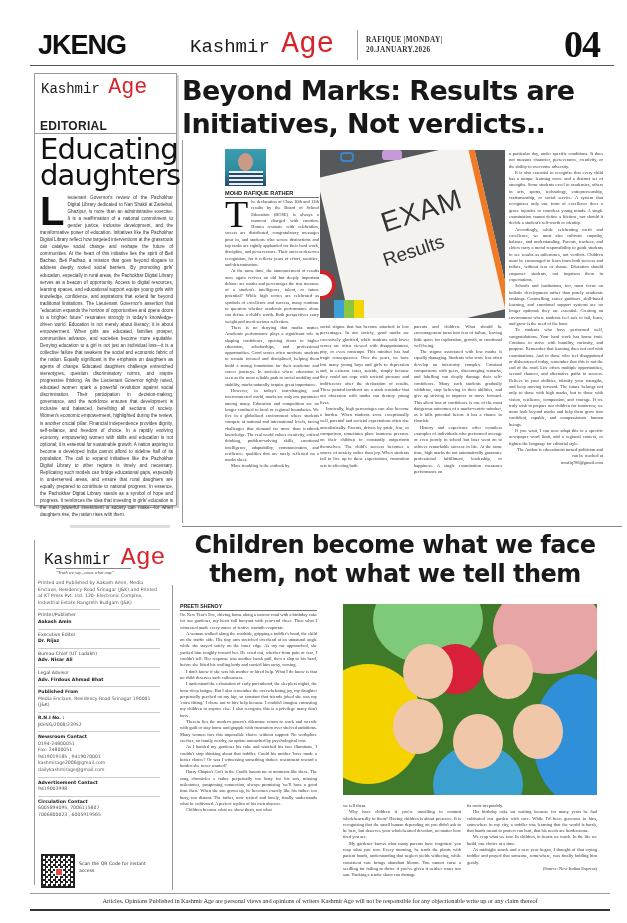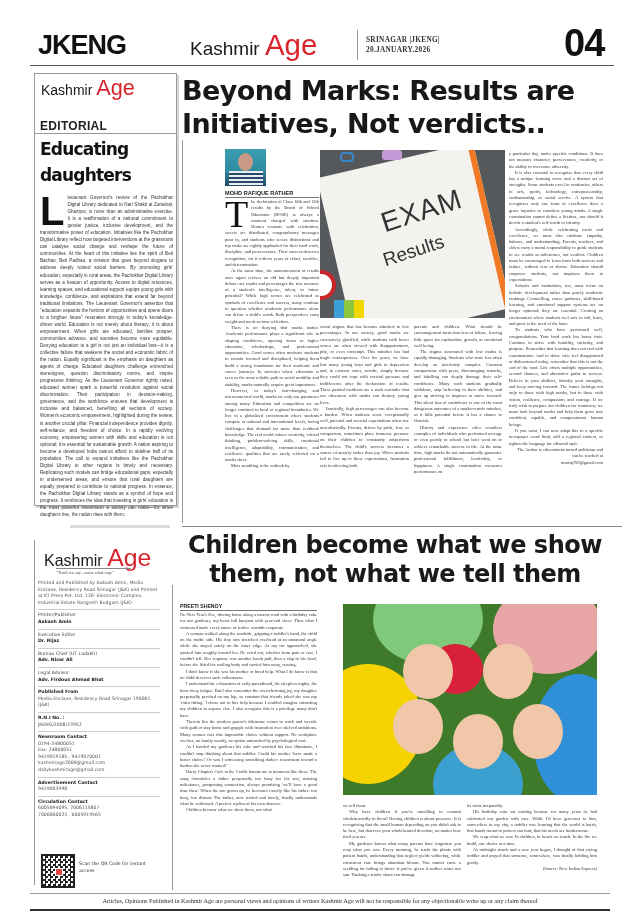--- a/index.html
+++ b/index.html
@@ -1,30 +1,30 @@
 <!DOCTYPE html>
 <html><head>
 <meta charset="utf-8">
 <style>
 *{box-sizing:border-box;margin:0;padding:0}
 body{width:627px;height:923px;background:#fff;position:relative;overflow:hidden;font-family:"Liberation Serif",serif;color:#222}
 .abs{position:absolute}
 .hdr-edit{left:38px;top:30px;font-family:"Liberation Sans",sans-serif;font-weight:700;font-size:27px;letter-spacing:-1px;color:#111}
-.logo{font-family:Liberation Sans, sans-serif;color:#1a1a1a;white-space:nowrap}
+.logo{font-family:Liberation Mono, monospace;color:#1a1a1a;white-space:nowrap}
 .logo .age{color:#d9232a;font-size:1.55em;line-height:.8}
 .hdr-logo{left:190px;top:33px;font-size:19px}
 .hdr-sep{left:357px;top:30px;width:1px;height:30px;background:#999}
 .hdr-date{left:366px;top:35px;font-family:"Liberation Serif",serif;font-weight:700;font-size:7.3px;line-height:10px;color:#333;letter-spacing:.3px}
-.hdr-page{left:564px;top:22px;font-family:Liberation Sans, sans-serif;font-weight:700;font-size:38px;color:#111;letter-spacing:-1px}
+.hdr-page{left:564px;top:22px;font-family:Liberation Serif, serif;font-weight:700;font-size:38px;color:#111;letter-spacing:-1px}
 .rule{height:1px;background:#555}
 .ed-box{left:34px;top:73px;width:143px;height:433px;border:1px solid #9a9a9a;box-shadow:2px 2px 0 #d4d4d4}
 .ed-logo{left:41px;top:79px;font-size:14px}
 .ed-label{left:40px;top:119px;font-family:"Liberation Sans",sans-serif;font-size:12px;font-weight:700;color:#222;letter-spacing:.3px}
 .ed-div{left:35px;top:133px;width:141px;height:1px;background:#999}
-.ed-title{left:40px;top:136px;width:135px;font-family:"DejaVu Sans",sans-serif;font-weight:700;font-size:17px;line-height:26px;color:#111;letter-spacing:-.8px}
+.ed-title{left:40px;top:136px;width:135px;font-family:"DejaVu Sans",sans-serif;font-weight:400;font-size:29px;line-height:26px;color:#111;letter-spacing:-.8px}
 .ed-body{left:40px;top:194px;width:133px;font-family:"Liberation Sans",sans-serif;font-size:4.6px;line-height:7.05px;color:#333;text-align:justify}
 .dropcap{float:left;font-family:"Liberation Sans",sans-serif;font-weight:700;font-size:40px;line-height:34px;margin:0 3px 0 0;color:#111}
 .main-title{left:182px;top:74px;width:440px;font-family:"DejaVu Sans",sans-serif;font-weight:700;font-size:27px;line-height:33px;color:#181818;letter-spacing:-.6px}
 .vsep{width:1px;background:#999}
 .author-photo{left:225px;top:149px;width:41px;height:37px;background:linear-gradient(180deg,#3a9fb0 0%,#2f8aa0 60%,#234a66 100%);overflow:hidden}
 .author-photo .face{position:absolute;left:13px;top:4px;width:15px;height:18px;border-radius:50%;background:#c99b86}
 .author-photo .shirt{position:absolute;left:4px;top:22px;width:34px;height:15px;background:repeating-linear-gradient(180deg,#e7eef4 0 2px,#27486a 2px 4px)}
 .byline{left:225px;top:190px;width:94px;font-family:"Liberation Sans",sans-serif;font-weight:700;font-size:5.6px;color:#222;border-bottom:1px solid #777;padding-bottom:1px}
 .col{font-family:"Liberation Serif",serif;font-size:4.5px;line-height:6.3px;color:#333;text-align:justify}
 .col p{text-indent:6px}
@@ -61,21 +61,21 @@
 </style>
 </head>
 <body>
 
 <div class="abs hdr-edit">JKENG</div>
 <div class="abs logo hdr-logo">
   <span>Kashmir </span><span class="age">Age</span>
 </div>
 <div class="abs hdr-sep"></div>
 <div class="abs hdr-date">
-  <div>SRINAGAR |JKENG|</div>
+  <div>RAFIQUE |MONDAY|</div>
   <div>20.JANUARY.2026</div>
 </div>
 <div class="abs hdr-page">04</div>
 <div class="abs rule" style="left:30px;top:65px;width:584px"></div>
 
 <div class="abs ed-box"></div>
 <div class="abs logo ed-logo">
   <span>Kashmir </span><span class="age">Age</span>
 </div>
 <div class="abs ed-label">EDITORIAL</div>
@@ -180,21 +180,21 @@
     <div class="val">Circulation Contact</div>
     <div>6005894095, 7006115807</div>
     <div>7006800023 , 6005919565</div>
   </div>
 </div>
 <div class="abs qr">
     <div class="c"></div>
   </div>
 <div class="abs qr-text">Scan the QR Code for instant access</div>
 
-<div class="abs title2">Children become what we show them, not what we tell them</div>
+<div class="abs title2">Children become what we face them, not what we tell them</div>
 <div class="abs byline2">PREETI SHENOY</div>
 <div class="abs col" style="left:180px;top:612px;width:137px">
   <p class="first">On New Year's Eve, driving home along a narrow road with a birthday cake for our gardener, my heart full buoyant with year-end cheer. Then what I witnessed made every ounce of festive warmth evaporate.</p>
   <p>A woman walked along the roadside, gripping a toddler's hand, the child on the traffic side. His tiny arm stretched overhead at an unnatural angle while she stayed safely on the inner edge. As my car approached, she yanked him roughly toward her. He cried out, whether from pain or fear, I couldn't tell. Her response was another harsh pull, then a slap to his head, before she lifted his wailing body and carried him away, cursing.</p>
   <p>I don't know if she was his mother or hired help. What I do know is that no child deserves such callousness.</p>
   <p>I understand the exhaustion of early parenthood, the sleepless nights, the bone-deep fatigue. But I also remember the overwhelming joy, my daughter perpetually perched on my hip, so constant that friends joked she was my 'extra fitting.' I chose not to hire help because I couldn't imagine entrusting my children to anyone else. I also recognise this is a privilege many don't have.</p>
   <p>Therein lies the modern parent's dilemma: return to work and wrestle with guilt or stay home and grapple with frustration over shelved ambitions. Many women face this impossible choice without support. No workplace creches, no family nearby, no option untouched by psychological cost.</p>
   <p>As I handed my gardener his cake and watched his face illuminate, I couldn't stop thinking about that toddler. Could his mother 'have made a better choice? Or was I witnessing something darker: resentment toward a burden she never wanted?</p>
   <p>Harry Chapin's Cat's in the Cradle haunts me at moments like these. The song chronicles a father perpetually too busy for his son, missing milestones, postponing connection, always promising 'we'll have a good time then.' When the son grows up, he becomes exactly like his father: too busy, too distant. The father, now retired and lonely, finally understands what he cultivated. A perfect replica of his own absence.</p>
   <p>Children become what we show them, not what</p>

